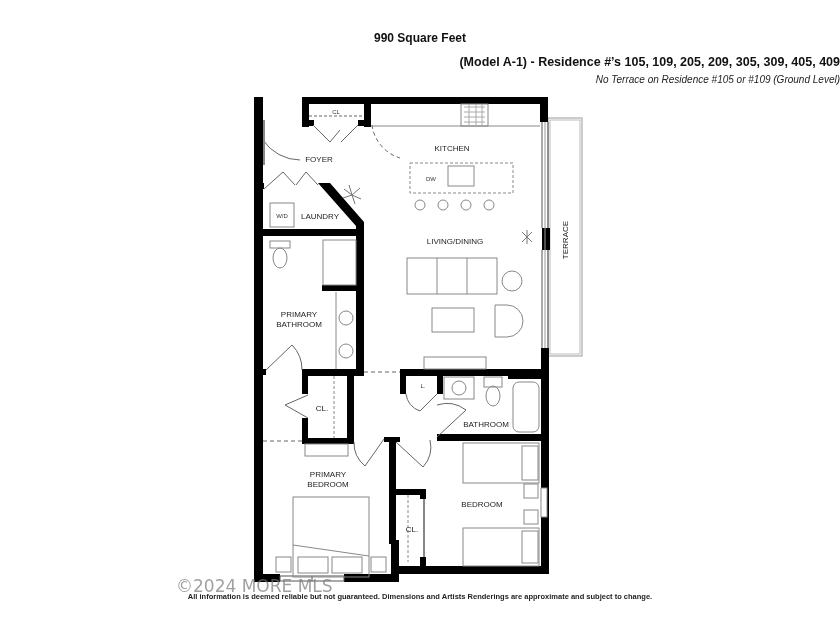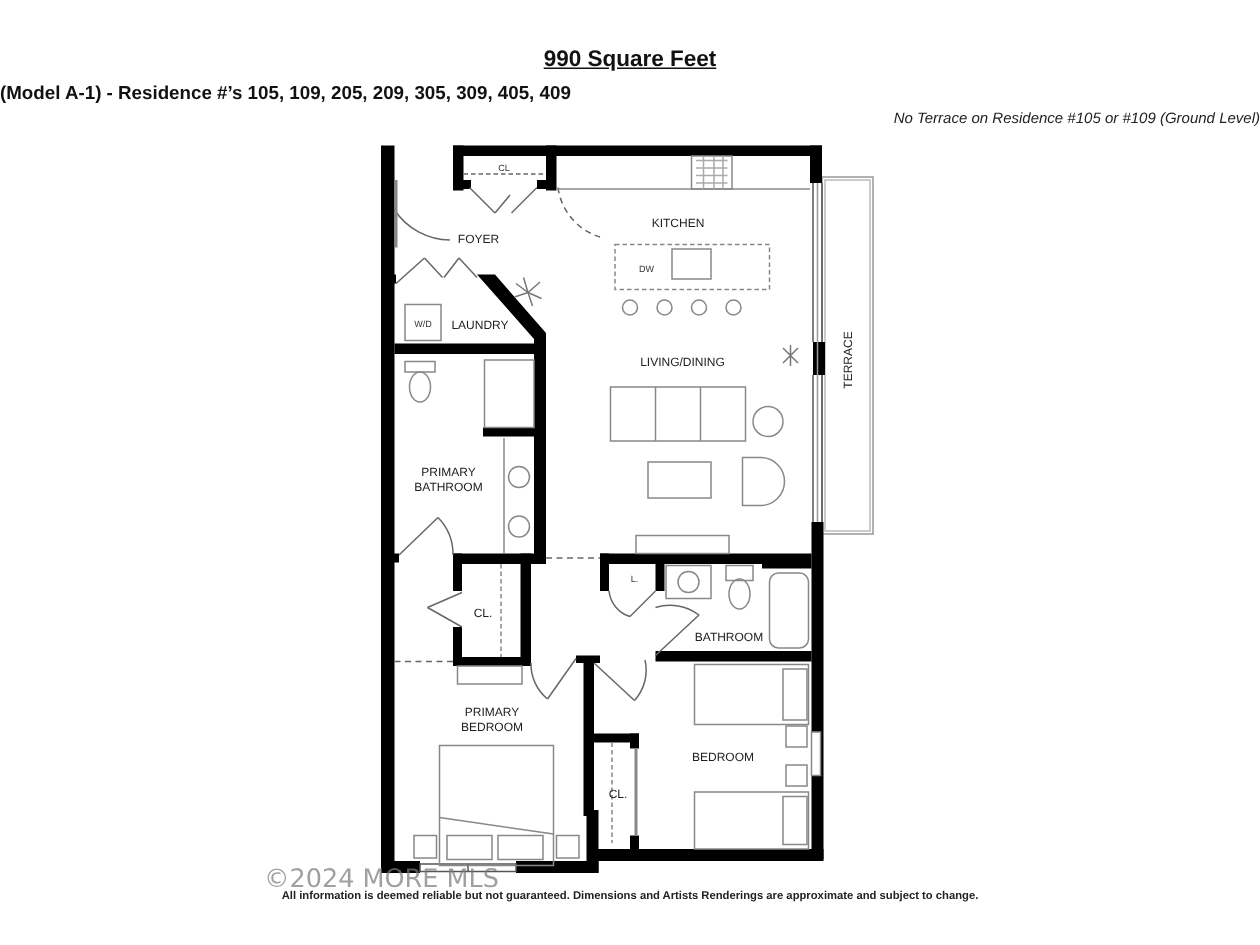--- a/index.html
+++ b/index.html
@@ -1,18 +1,18 @@
 <!DOCTYPE html>
 <html><head>
   <meta charset="utf-8">
   <style>
     html, body { margin: 0; padding: 0; background: #ffffff; }
     body { width: 840px; height: 630px; position: relative; overflow: hidden; font-family: "Liberation Sans", sans-serif; }
-    .title1 { position: absolute; top: 31px; left: 0; width: 840px; text-align: center; font-size: 15px; font-weight: bold; color: #111; text-decoration: underline; }
-    .title2 { position: absolute; top: 55px; left: 0; width: 840px; text-align: left; font-size: 12.5px; font-weight: bold; color: #111; }
+    .title1 { position: absolute; top: 31px; left: 0; width: 840px; text-align: center; font-size: 12px; font-weight: bold; color: #111; }
+    .title2 { position: absolute; top: 55px; left: 0; width: 840px; text-align: right; font-size: 12.5px; font-weight: bold; color: #111; }
     .title3 { position: absolute; top: 74px; left: 0; width: 840px; text-align: right; font-size: 10px; font-style: italic; color: #222; }
     .disclaimer { position: absolute; top: 592px; left: 0; width: 840px; text-align: center; font-size: 7.5px; color: #222; font-weight: bold; }
     .watermark { position: absolute; top: 576px; left: 176px; font-size: 17px; color: rgba(120,120,120,0.7); letter-spacing: 0px; font-family: "DejaVu Sans", sans-serif; }
     svg.plan { position: absolute; left: 0; top: 0; }
     .lbl { font-family: "Liberation Sans", sans-serif; font-size: 8px; fill: #222; }
     .lbl-sm { font-family: "Liberation Sans", sans-serif; font-size: 6px; fill: #333; }
   </style>
 </head>
 <body>
 

